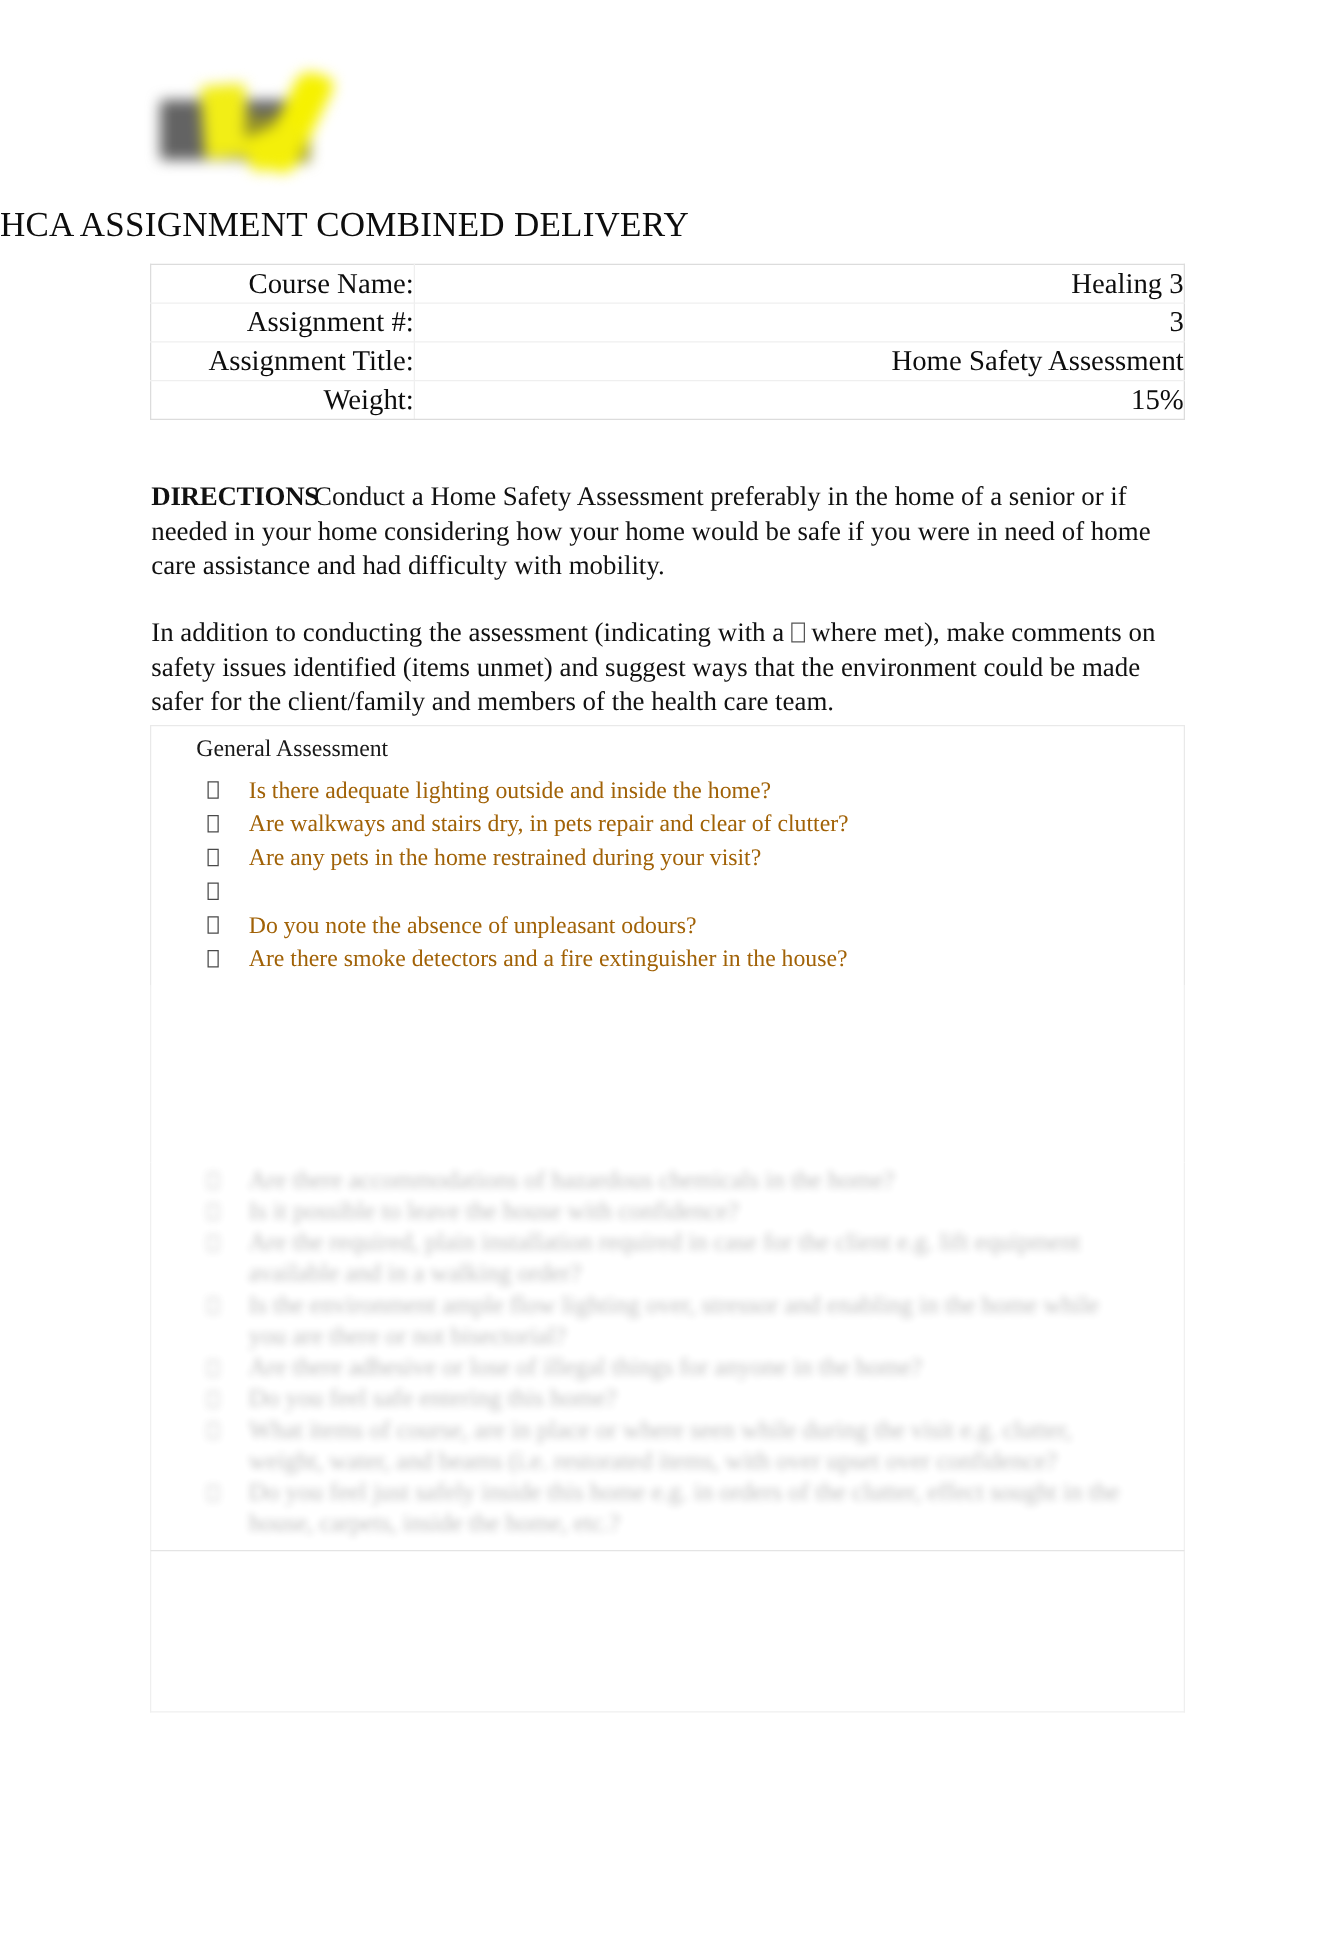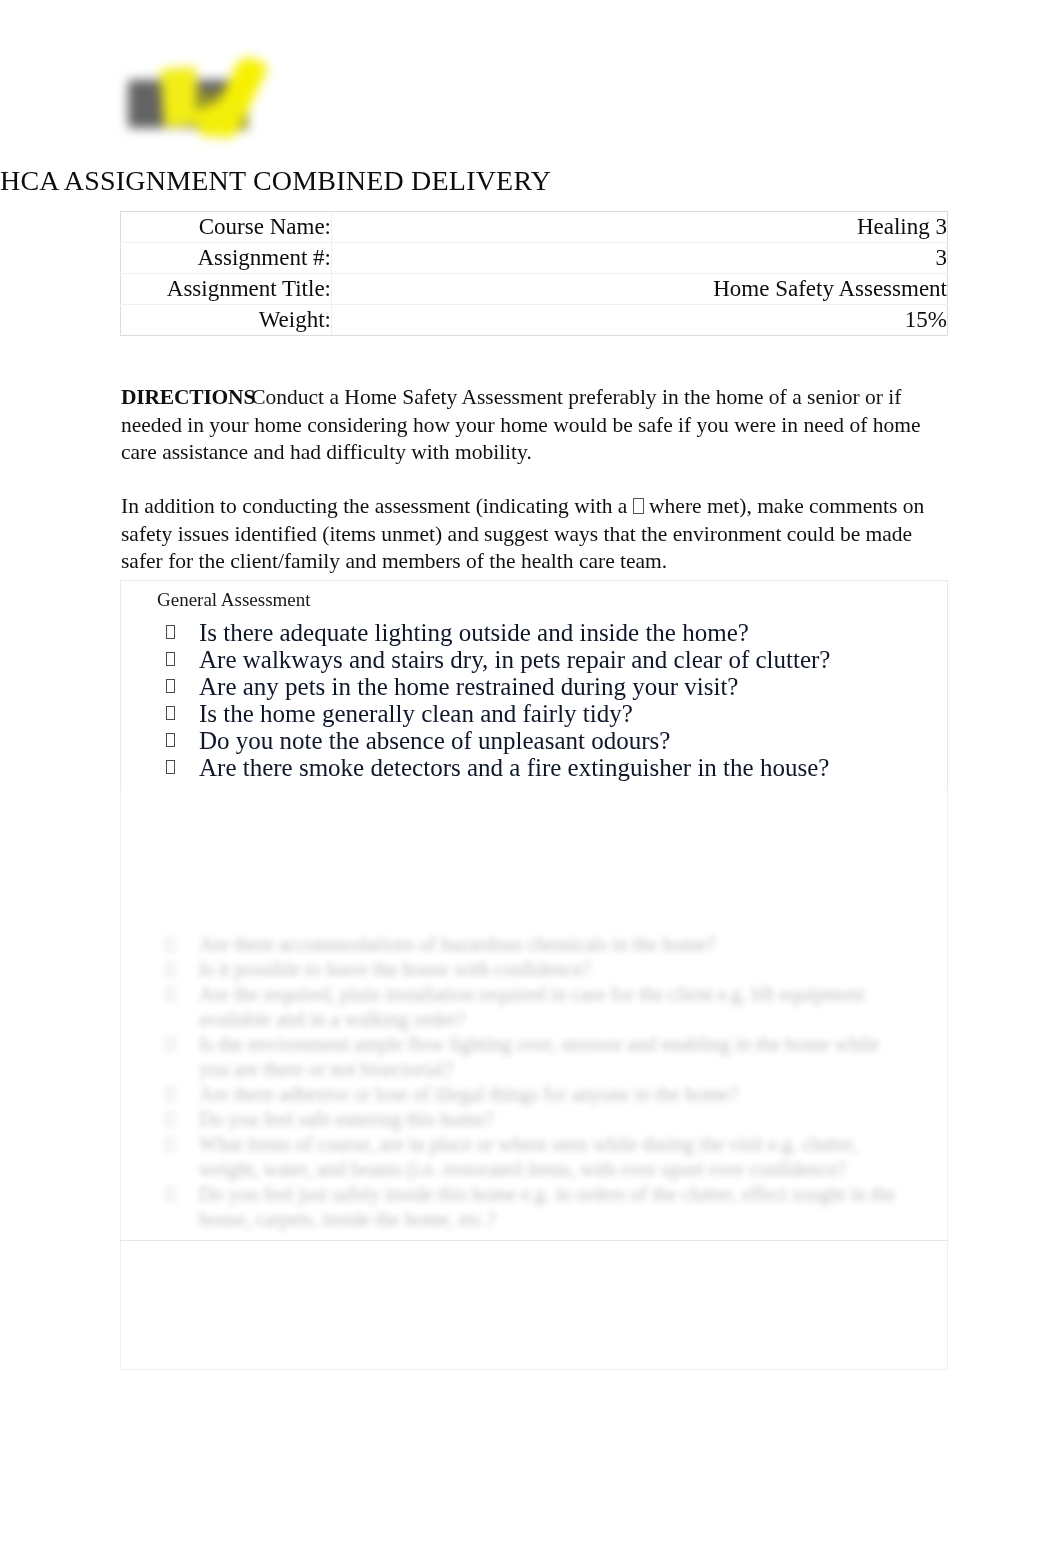--- a/index.html
+++ b/index.html
@@ -180,23 +180,23 @@
     left: 0;
     top: 38px;
     width: 828px;
     margin: 0;
     padding: 0;
     list-style: none;
   }
   .check-list li {
     position: relative;
     height: 27px;
-    font-size: 25px;
+    font-size: 19px;
     line-height: 27px;
-    color: #0f172a;
+    color: #a16207;
     filter: blur(0.35px);
   }
   .check-list li .bullet-box {
     position: absolute;
     left: 45px;
     top: 6px;
     width: 9px;
     height: 14px;
     border: 1px solid #4a4a4a;
     box-sizing: border-box;
@@ -338,21 +338,20 @@
       <li>
         <span class="bullet-box"></span>
         <span class="item-text">Are walkways and stairs dry, in pets repair and clear of clutter?</span>
       </li>
       <li>
         <span class="bullet-box"></span>
         <span class="item-text">Are any pets in the home restrained during your visit?</span>
       </li>
       <li>
         <span class="bullet-box"></span>
-        <span class="item-text">Is the home generally clean and fairly tidy?</span>
       </li>
       <li>
         <span class="bullet-box"></span>
         <span class="item-text">Do you note the absence of unpleasant odours?</span>
       </li>
       <li>
         <span class="bullet-box"></span>
         <span class="item-text">Are there smoke detectors and a fire extinguisher in the house?</span>
       </li>
     </ul>

